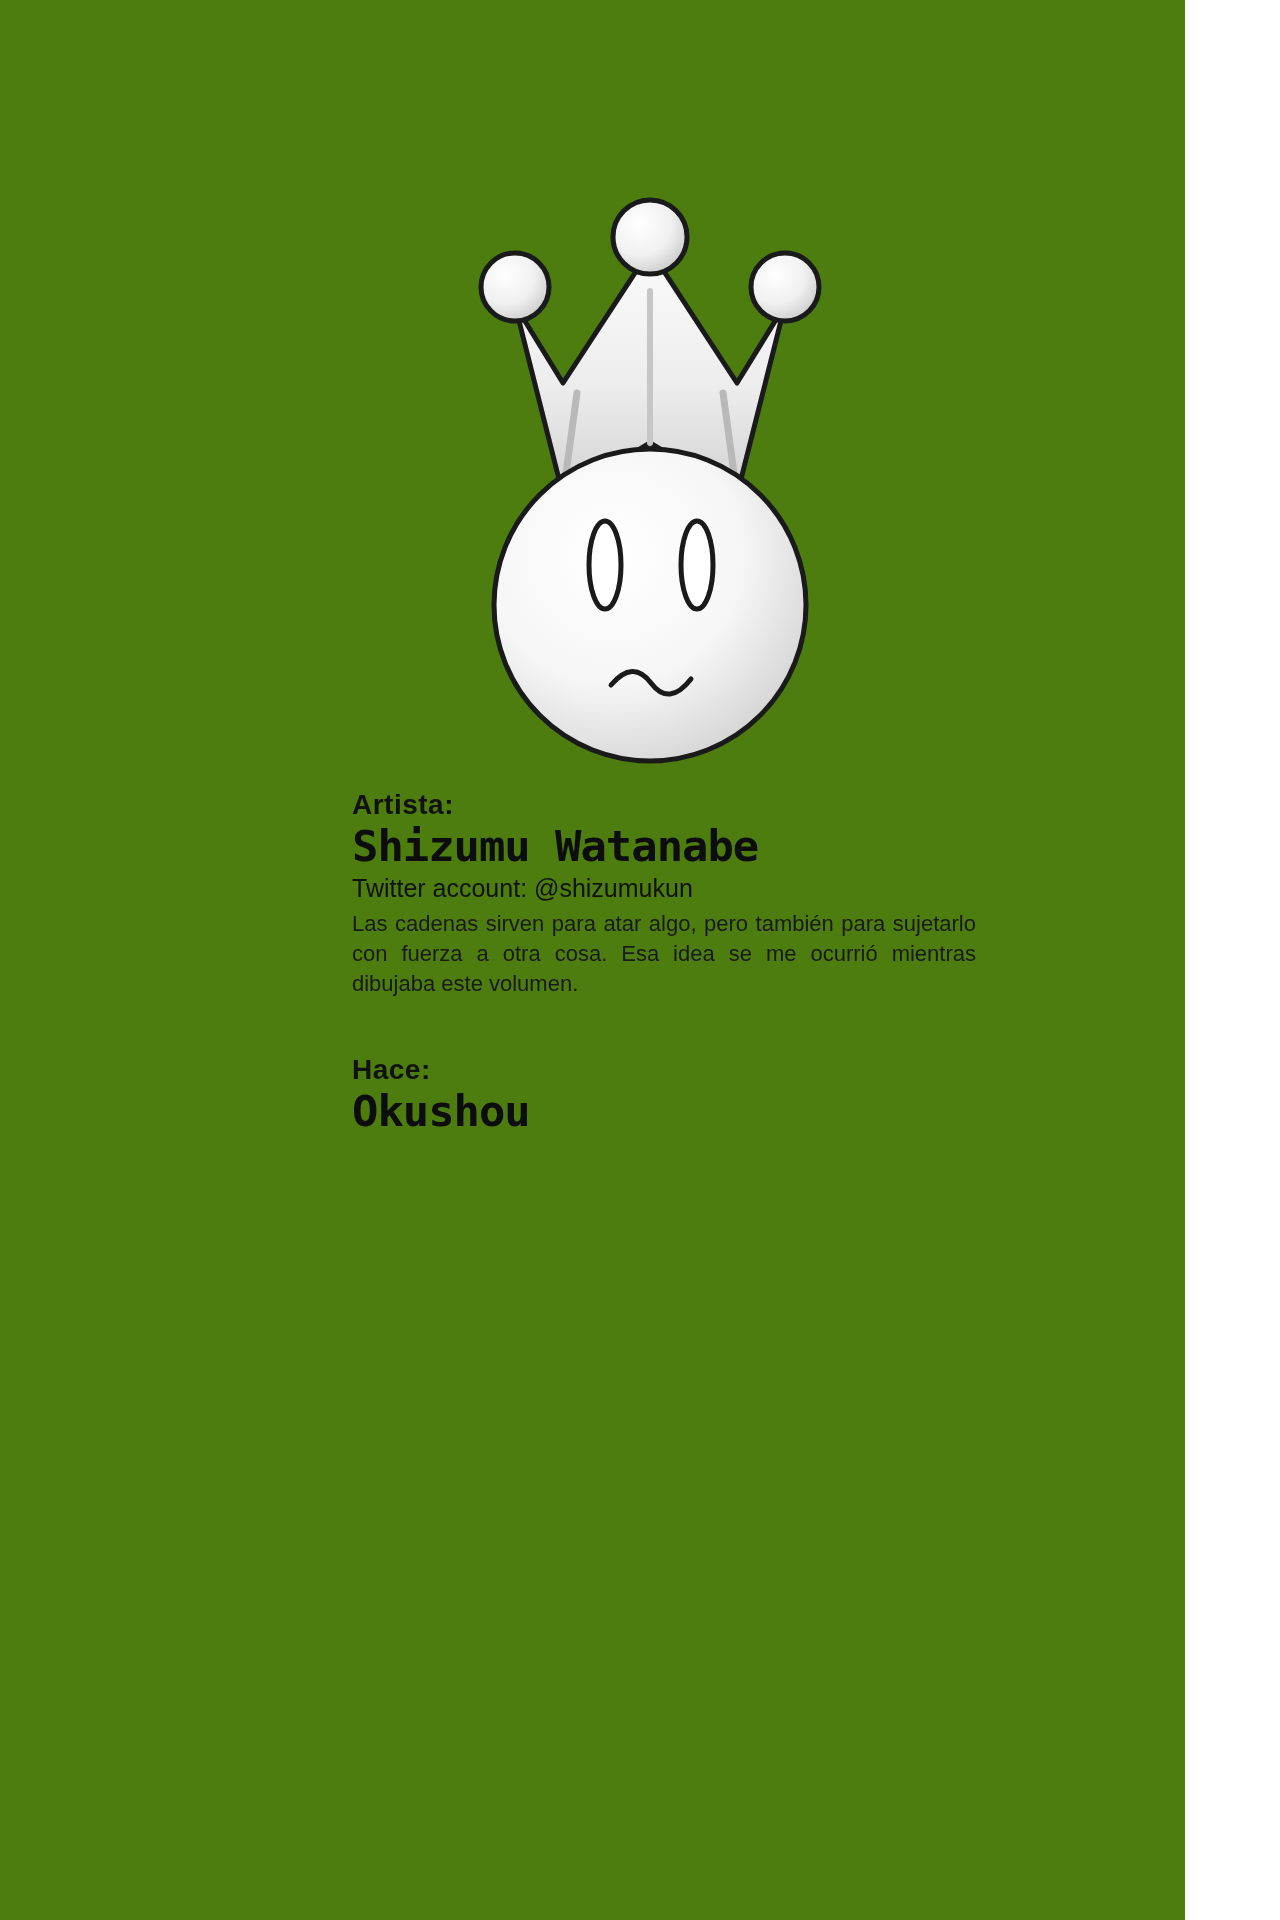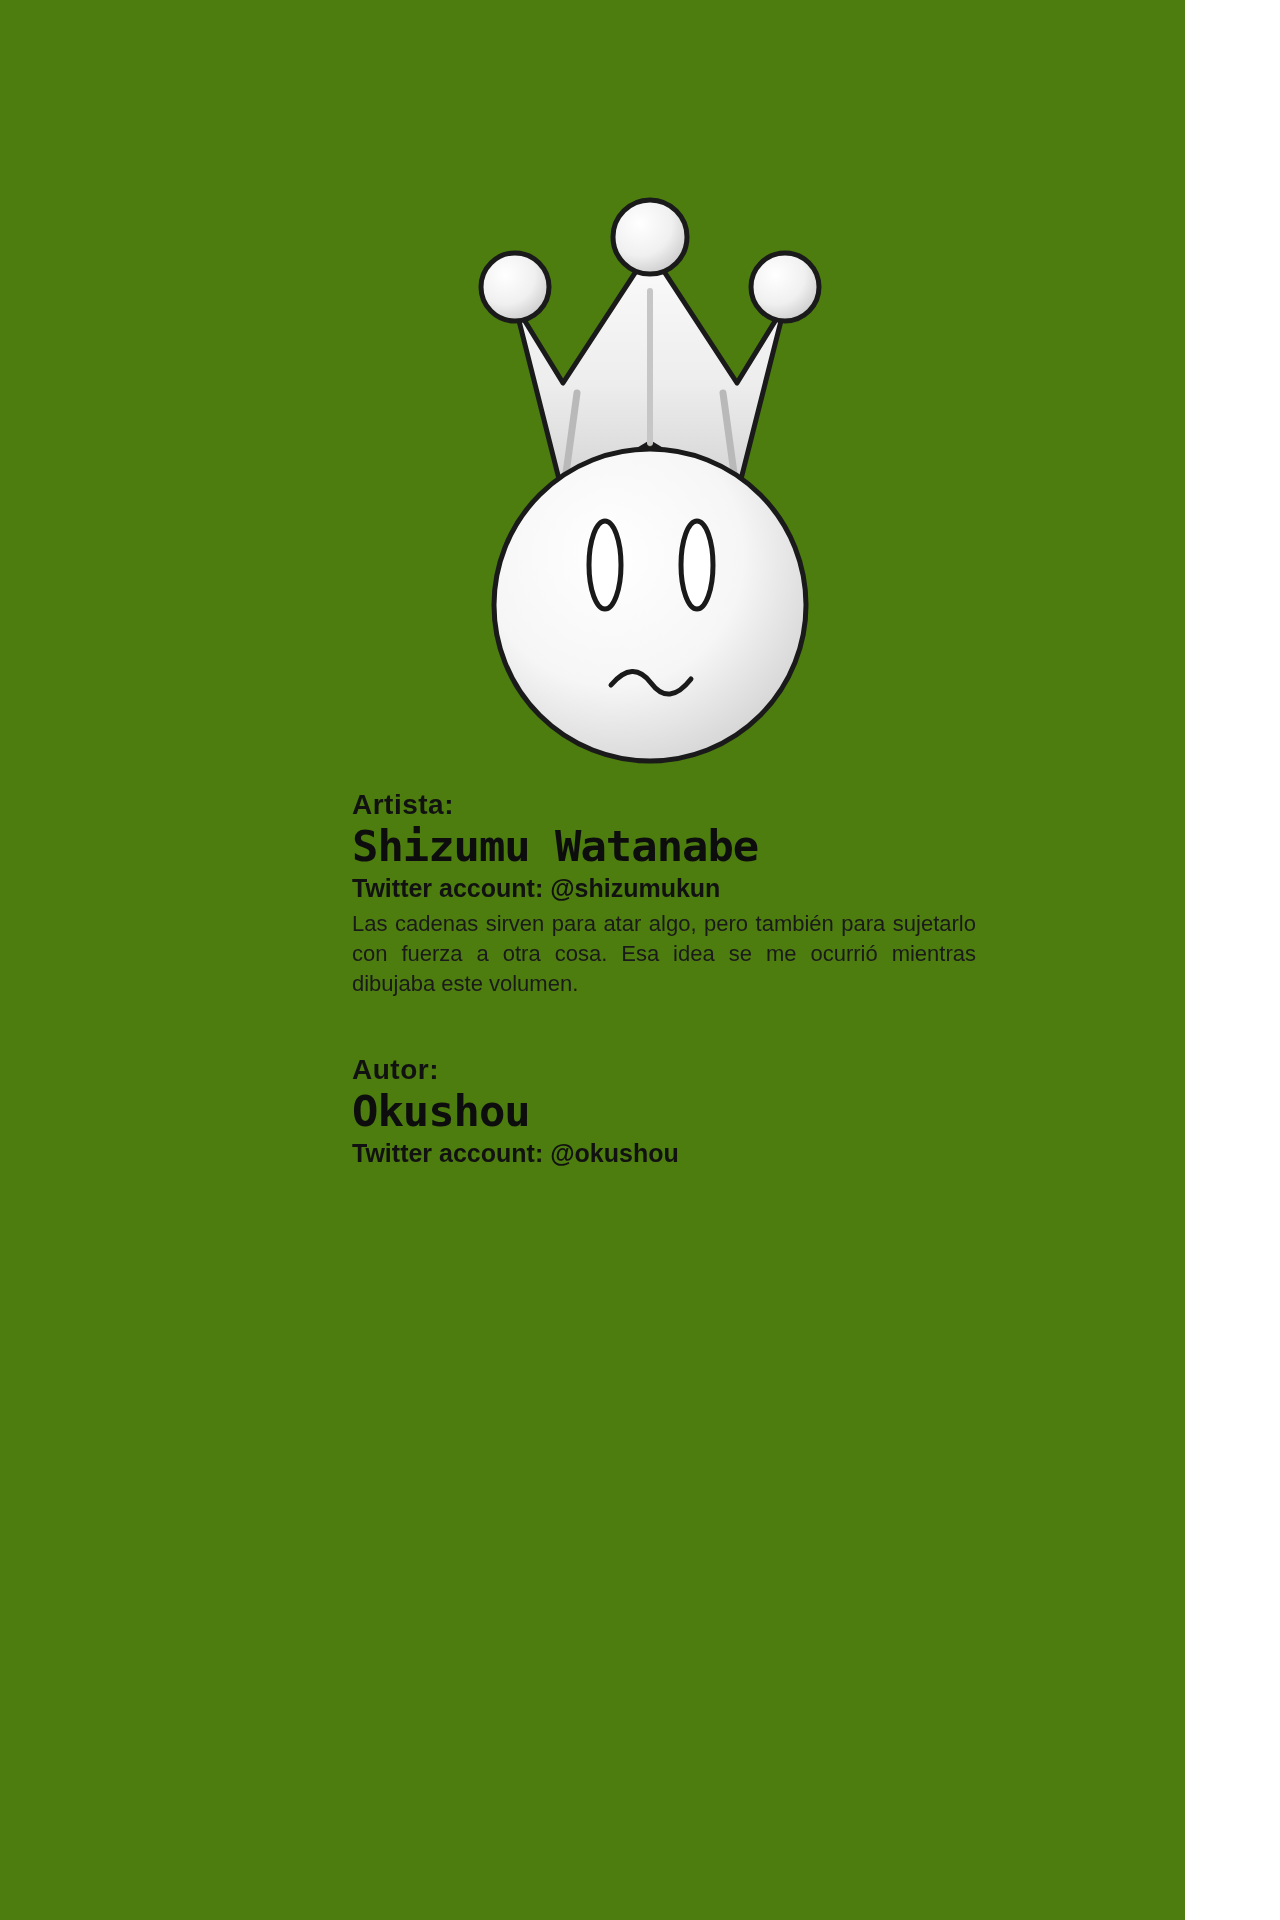--- a/index.html
+++ b/index.html
@@ -63,21 +63,21 @@
     letter-spacing: -1px;
     color: #0d0d0d;
     margin: 0 0 4px 0;
     line-height: 1.08;
     transform: scaleX(1.02);
     transform-origin: left center;
   }
 
   .twitter-line {
     font-size: 25px;
-    font-weight: bold;
+    font-weight: normal;
     color: #111111;
     margin: 0 0 6px 0;
     line-height: 1.2;
   }
 
   .blurb {
     font-size: 22px;
     line-height: 1.36;
     color: #1a1a1a;
     text-align: justify;
@@ -142,20 +142,19 @@
     <div>
       <p class="role-label">Artista:</p>
       <p class="person-name">Shizumu Watanabe</p>
       <p class="twitter-line">Twitter account: @shizumukun</p>
       <p class="blurb">Las cadenas sirven para atar algo, pero también para sujetarlo con fuerza a otra cosa. Esa idea se me ocurrió mientras dibujaba este volumen.</p>
     </div>
 
     <div class="block-gap"></div>
 
     <div>
-      <p class="role-label">Autor:</p>
+      <p class="role-label">Hace:</p>
       <p class="person-name">Okushou</p>
-      <p class="twitter-line">Twitter account: @okushou</p>
     </div>
 
   </div>
 
 </div>
 
 </body></html>

